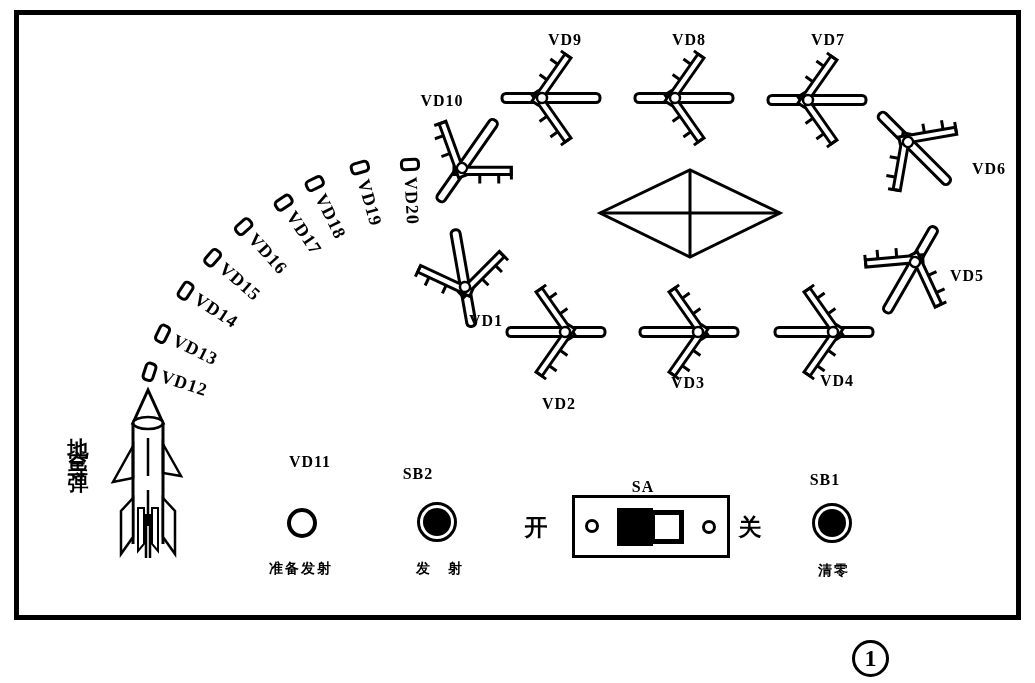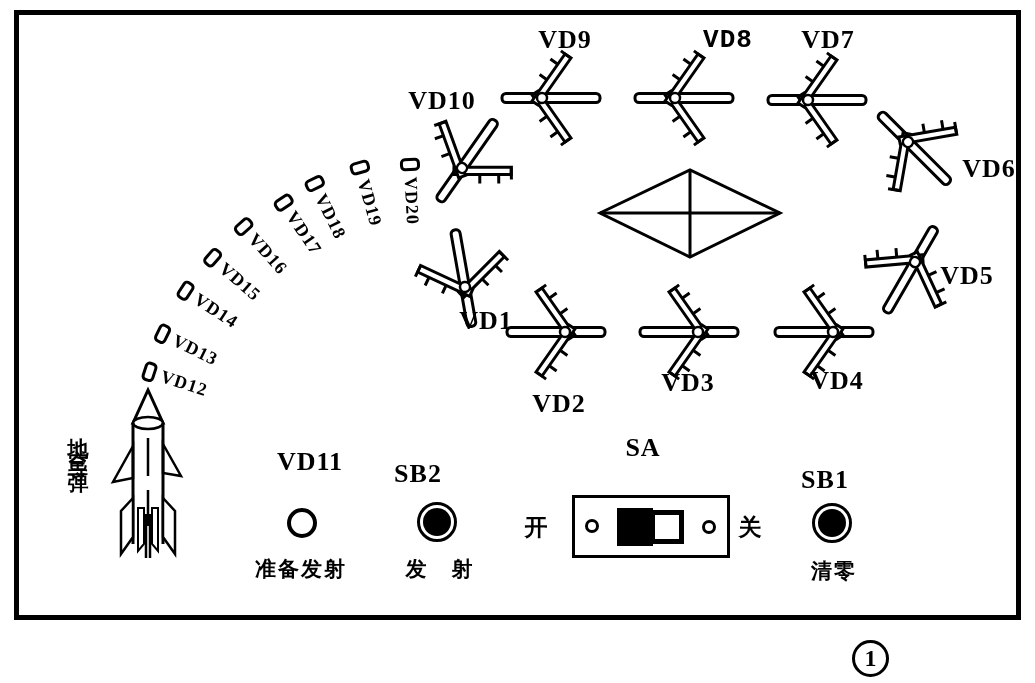--- a/index.html
+++ b/index.html
@@ -9,38 +9,38 @@
   }
   .panel{
     position:absolute;left:14px;top:10px;width:1007px;height:610px;
     border:5px solid #000;box-sizing:border-box;background:#fff;
   }
   svg.art{position:absolute;left:0;top:0;}
   .abs{position:absolute;}
   .ctr{transform:translate(-50%,-50%);white-space:nowrap;}
   .vd-label{
     position:absolute;font-family:"Liberation Serif","DejaVu Serif",serif;
-    font-weight:bold;font-size:26px;letter-spacing:1px;white-space:nowrap;
+    font-weight:bold;font-size:16px;letter-spacing:1px;white-space:nowrap;
     transform:translate(-50%,-50%);
   }
   
   .arc-led{
     position:absolute;display:flex;align-items:center;
     transform-origin:7px 10px;height:20px;
   }
   .led-box{
     display:inline-block;width:13px;height:20px;box-sizing:border-box;
     border:3px solid #000;border-radius:5px;background:#fff;flex:0 0 auto;
   }
   .led-label{
     margin-left:6px;font-family:"Liberation Serif","DejaVu Serif",serif;
     font-weight:bold;font-size:18px;letter-spacing:1px;line-height:20px;white-space:nowrap;
   }
   
-  .cn{font-weight:bold;font-size:21px;letter-spacing:2px;}
+  .cn{font-weight:bold;font-size:14px;letter-spacing:2px;}
   .cn-vertical{
     writing-mode:vertical-rl;text-orientation:upright;
     font-weight:bold;font-size:21px;letter-spacing:11px;line-height:24px;
   }
   
   .btn-ring{
     position:absolute;width:40px;height:40px;border:3px solid #000;border-radius:50%;
     box-sizing:border-box;background:#fff;
   }
   .btn-ring .disc{
@@ -129,21 +129,21 @@
   </svg>
 
   <div id="plane-labels-layer">
       <span class="vd-label" style="left: 444px; top: 321px; margin-left: 42px;">VD1</span>
       <span class="vd-label" style="left: 559px; top: 404px;">VD2</span>
       <span class="vd-label" style="left: 688px; top: 383px;">VD3</span>
       <span class="vd-label" style="left: 837px; top: 381px;">VD4</span>
       <span class="vd-label" style="left: 967px; top: 276px;">VD5</span>
       <span class="vd-label" style="left: 969px; top: 169px; margin-left: 20px;">VD6</span>
       <span class="vd-label" style="left: 828px; top: 40px;">VD7</span>
-      <span class="vd-label" style="left: 728px; top: 40px; font-family: Liberation Mono, monospace;">VD8</span>
+      <span class="vd-label" style="left: 689px; top: 40px;">VD8</span>
       <span class="vd-label" style="left: 565px; top: 40px;">VD9</span>
       <span class="vd-label" style="left: 442px; top: 101px;">VD10</span>
     </div>
   <div id="arc-leds-layer">
       <div class="arc-led" style="left: 143px; top: 362px; transform: rotate(18deg);">
         <span class="led-box"></span>
         <span class="led-label">VD12</span>
       </div>
       <div class="arc-led" style="left: 156px; top: 324px; transform: rotate(26deg);">
         <span class="led-box"></span>
@@ -185,21 +185,21 @@
   <div class="vd-label" style="left:310px;top:462px;">VD11</div>
   <div class="indicator-circle" style="left:287px;top:508px;"></div>
   <div class="abs cn ctr" style="left:301px;top:569px;">准备发射</div>
 
   <div class="vd-label" style="left:418px;top:474px;">SB2</div>
   <div class="btn-ring" style="left:417px;top:502px;">
       <span class="disc"></span>
     </div>
   <div class="abs cn ctr" style="left:440px;top:569px;">发　射</div>
 
-  <div class="vd-label" style="left:643px;top:448px;">SA</div>
+  <div class="vd-label" style="left:643px;top:487px;">SA</div>
   <div class="abs sa-side-label ctr" style="left:536px;top:527px;">开</div>
   <div class="sa-switch">
     <span class="sa-hole left"></span>
     <span class="sa-knob-black"></span>
     <span class="sa-knob-white"></span>
     <span class="sa-hole right"></span>
   </div>
   <div class="abs sa-side-label ctr" style="left:750px;top:527px;">关</div>
 
   <div class="vd-label" style="left:825px;top:480px;">SB1</div>

